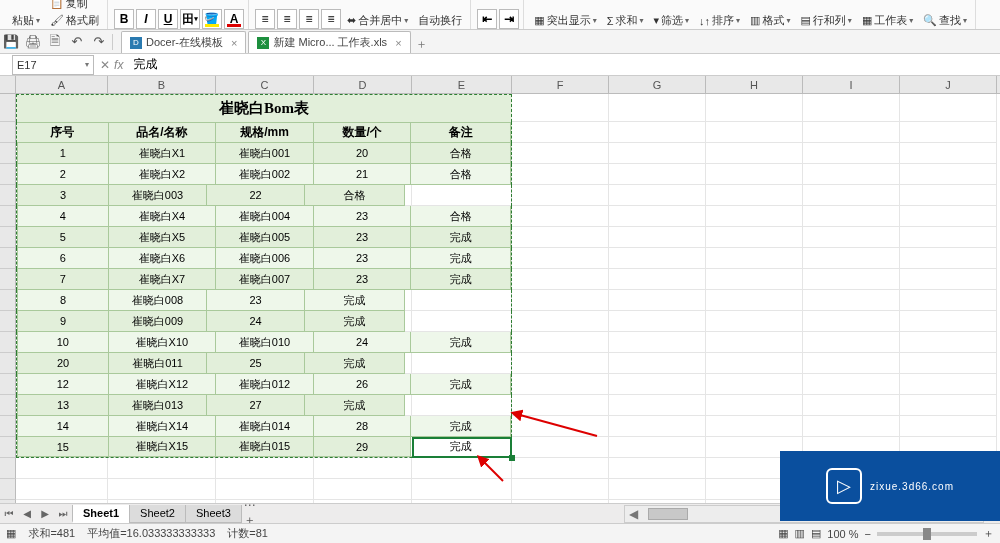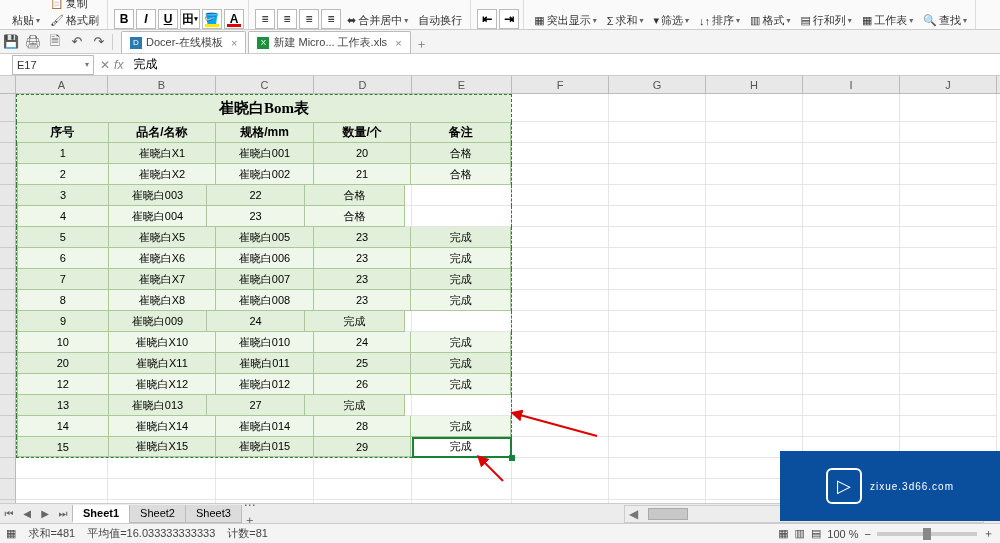--- a/index.html
+++ b/index.html
@@ -520,20 +520,21 @@
           <div class="dc wE">合格</div>
         </div>
         <div class="data-row alt">
           <div class="dc wA">3</div>
           <div class="dc wC">崔晓白003</div>
           <div class="dc wD">22</div>
           <div class="dc wE">合格</div>
         </div>
         <div class="data-row">
           <div class="dc wA">4</div>
+          <div class="dc wB">崔晓白X4</div>
           <div class="dc wC">崔晓白004</div>
           <div class="dc wD">23</div>
           <div class="dc wE">合格</div>
         </div>
         <div class="data-row alt">
           <div class="dc wA">5</div>
           <div class="dc wB">崔晓白X5</div>
           <div class="dc wC">崔晓白005</div>
           <div class="dc wD">23</div>
           <div class="dc wE">完成</div>
@@ -547,41 +548,39 @@
         </div>
         <div class="data-row alt">
           <div class="dc wA">7</div>
           <div class="dc wB">崔晓白X7</div>
           <div class="dc wC">崔晓白007</div>
           <div class="dc wD">23</div>
           <div class="dc wE">完成</div>
         </div>
         <div class="data-row">
           <div class="dc wA">8</div>
-          <div class="dc wB">崔晓白X8</div>
           <div class="dc wC">崔晓白008</div>
           <div class="dc wD">23</div>
           <div class="dc wE">完成</div>
         </div>
         <div class="data-row alt">
           <div class="dc wA">9</div>
           <div class="dc wC">崔晓白009</div>
           <div class="dc wD">24</div>
           <div class="dc wE">完成</div>
         </div>
         <div class="data-row">
           <div class="dc wA">10</div>
           <div class="dc wB">崔晓白X10</div>
           <div class="dc wC">崔晓白010</div>
           <div class="dc wD">24</div>
           <div class="dc wE">完成</div>
         </div>
         <div class="data-row alt">
           <div class="dc wA">20</div>
-          <div class="dc wB">崔晓白X11</div>
           <div class="dc wC">崔晓白011</div>
           <div class="dc wD">25</div>
           <div class="dc wE">完成</div>
         </div>
         <div class="data-row">
           <div class="dc wA">12</div>
           <div class="dc wB">崔晓白X12</div>
           <div class="dc wC">崔晓白012</div>
           <div class="dc wD">26</div>
           <div class="dc wE">完成</div>

